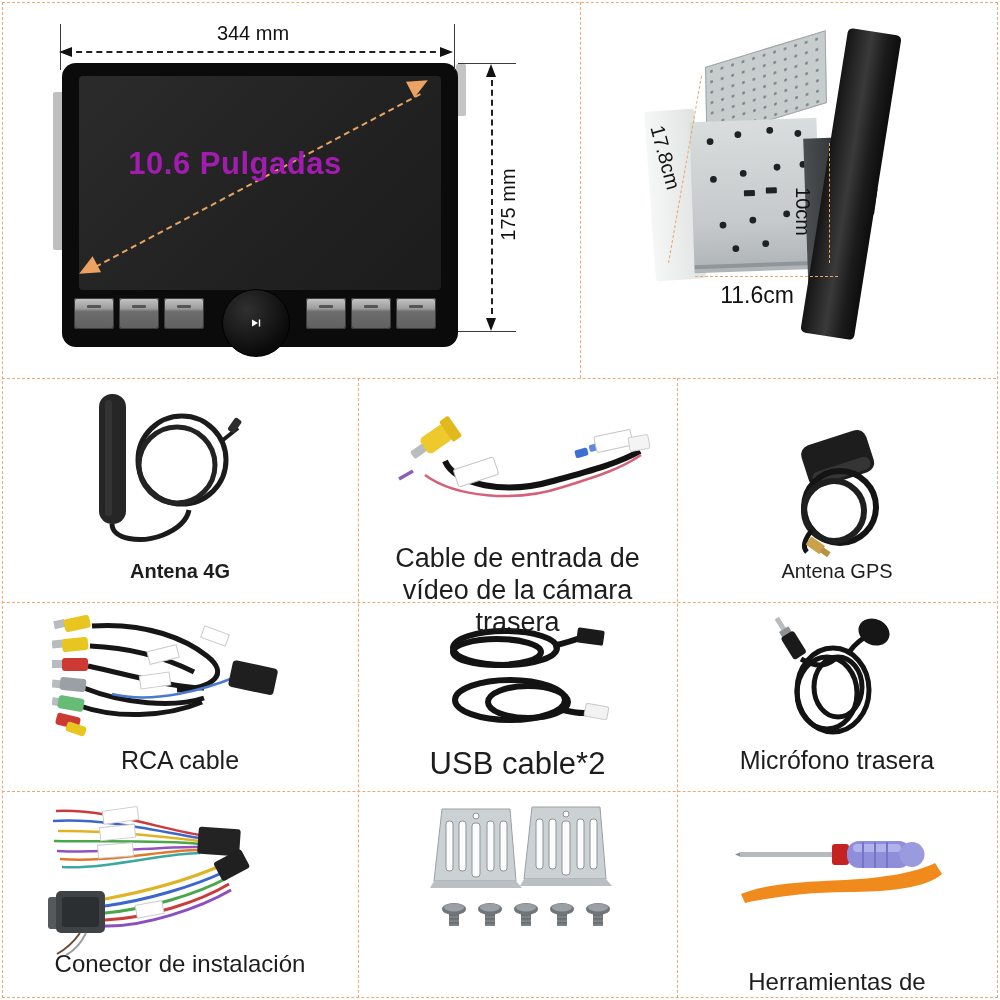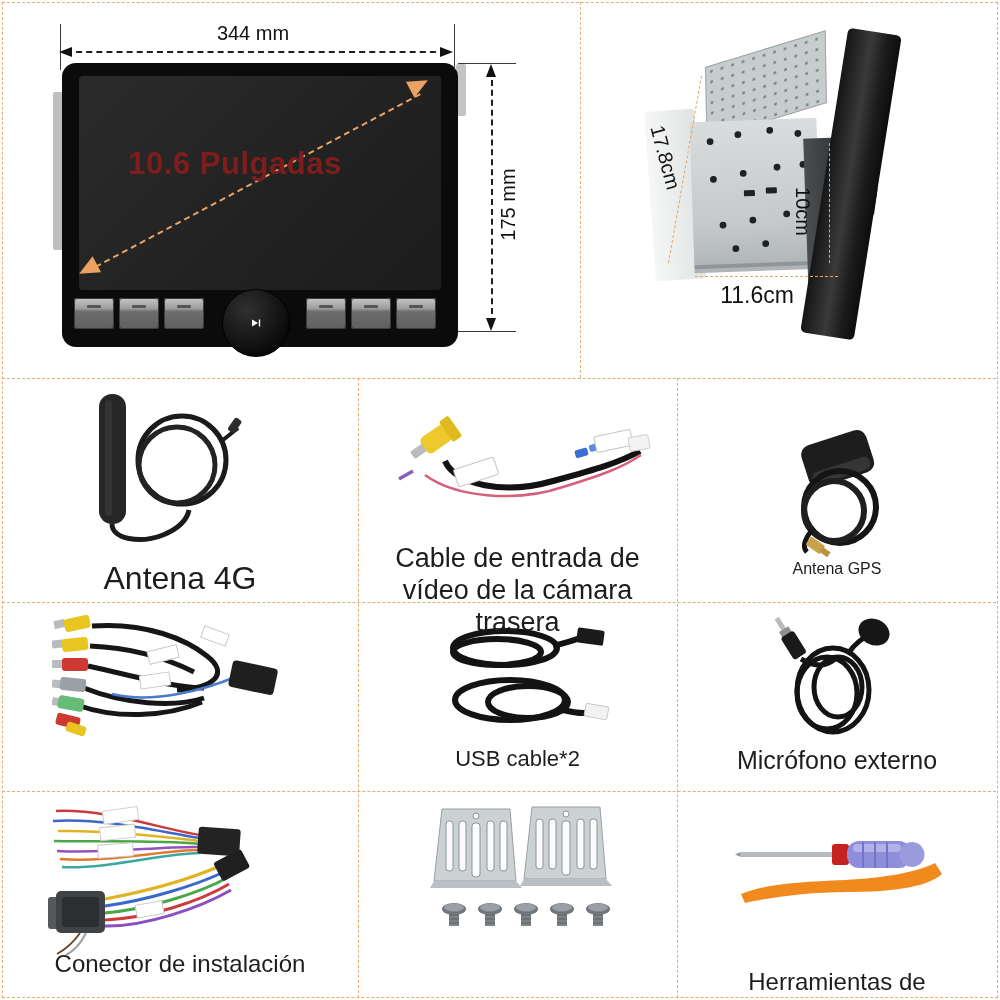--- a/index.html
+++ b/index.html
@@ -19,21 +19,21 @@
   #tab-left{left:53px;top:92px;width:11px;height:158px;background:#bfbfbf;border-radius:2px;}
   #tab-right{left:456px;top:64px;width:10px;height:52px;background:#c4c4c4;border-radius:2px;}
   #unit{left:62px;top:63px;width:396px;height:284px;background:#0b0b0b;border-radius:14px;}
   #screen{left:79px;top:76px;width:362px;height:214px;border-radius:4px;
           background:linear-gradient(135deg,#2b2b2b 0%,#222 55%,#1c1c1c 100%);}
   #diag-line{left:95px;top:266px;width:368px;border-top:2px dashed #e8a462;
              transform:rotate(-28deg);transform-origin:0 0;}
   .oarrow{width:0;height:0;border-top:9px solid transparent;border-bottom:9px solid transparent;}
   #diag-arrow-tr{left:409px;top:76px;border-left:20px solid #eca262;transform:rotate(-28deg);}
   #diag-arrow-bl{left:78px;top:260px;border-right:20px solid #eca262;transform:rotate(-28deg);}
-  #screen-size{left:95px;top:146px;width:280px;text-align:center;color:#7f1d1d;
+  #screen-size{left:95px;top:146px;width:280px;text-align:center;color:#a21caf;
                font-size:31px;font-weight:bold;letter-spacing:.5px;}
   .btn{position:absolute;width:40px;height:31px;border-radius:3px;
        background:linear-gradient(180deg,#c6c6c6 0%,#9d9d9d 34%,#6d6d6d 44%,#606060 100%);
        box-shadow:inset 0 0 0 1px #3c3c3c;}
   .btn::before{content:"";position:absolute;left:50%;top:7px;width:14px;height:3px;margin-left:-7px;
        background:#2b2b2b;opacity:.65;border-radius:1px;}
   #knob{left:222px;top:289px;width:66px;height:66px;border-radius:50%;
         background:radial-gradient(circle at 36% 30%,#303030,#0a0a0a 72%);
         border:1px solid #000;display:flex;align-items:center;justify-content:center;}
   
@@ -68,26 +68,26 @@
   #sv-dim-depth-line{left:702px;top:76px;width:190px;border-top:1.5px dashed #e8a568;
                      transform:rotate(100deg);transform-origin:0 0;}
   #sv-dim-height-line{left:829px;top:143px;height:120px;border-left:1.5px dashed #e8a568;}
   #sv-dim-width-line{left:695px;top:276px;width:143px;border-top:1.5px dashed #e8a568;}
   #dim-depth{left:610px;top:146px;width:110px;text-align:center;transform:rotate(75deg);}
   #dim-chassis-h{left:742px;top:200px;width:120px;text-align:center;transform:rotate(90deg);}
   #dim-chassis-w{left:697px;top:282px;width:120px;text-align:center;font-size:23px;}
   
   .cap{position:absolute;text-align:center;color:#1d1d1d;line-height:1.18;}
   .cap>span{display:inline-block;}
-  #cap-0{left:2px;top:560px;width:356px;font-size:32px;}
+  #cap-0{left:2px;top:560px;width:356px;font-size:20px;font-weight:bold;}
   #cap-1{left:358px;top:543px;width:319px;font-size:27px;}
   #cap-1 span{max-width:312px;}
-  #cap-2{left:677px;top:560px;width:320px;font-size:16px;}
+  #cap-2{left:677px;top:560px;width:320px;font-size:20px;}
   #cap-3{left:2px;top:746px;width:356px;font-size:25px;}
-  #cap-4{left:358px;top:746px;width:319px;font-size:22px;}
+  #cap-4{left:358px;top:746px;width:319px;font-size:31px;}
   #cap-5{left:677px;top:746px;width:320px;font-size:25px;}
   #cap-6{left:2px;top:950px;width:356px;font-size:24px;}
   #cap-7{left:358px;top:948px;width:319px;font-size:24px;}
   #cap-8{left:677px;top:968px;width:320px;font-size:24px;}
   #cap-8 span{max-width:230px;}
 </style>
 </head>
 <body>
 
 <div id="canvas">
@@ -379,18 +379,19 @@
     <line x1="128" y1="12" x2="128" y2="38" stroke="#7575c8" stroke-width="2"></line>
     <line x1="140" y1="12" x2="140" y2="38" stroke="#7575c8" stroke-width="2"></line>
     <line x1="152" y1="12" x2="152" y2="38" stroke="#7575c8" stroke-width="2"></line>
     <circle cx="177" cy="24.5" r="12.5" fill="#9a9ade"></circle>
     <path d="M6 64 C32 54 62 52 110 50 C150 48 182 42 200 33 L207 44 C192 58 152 62 112 62 C72 62 32 68 10 73 Z" fill="#f08a1d"></path>
   </svg>
 
   <div id="cap-0" class="cap"><span>Antena 4G</span></div>
   <div id="cap-1" class="cap"><span>Cable de entrada de vídeo de la cámara trasera</span></div>
   <div id="cap-2" class="cap"><span>Antena GPS</span></div>
+  <div id="cap-3" class="cap"><span>RCA cable</span></div>
   <div id="cap-4" class="cap"><span>USB cable*2</span></div>
-  <div id="cap-5" class="cap"><span>Micrófono externo</span></div>
+  <div id="cap-5" class="cap"><span>Micrófono trasera</span></div>
   <div id="cap-6" class="cap"><span>Conector de instalación</span></div>
   <div id="cap-8" class="cap"><span>Herramientas de instalación</span></div>
 
 </div>
 
 </body></html>

